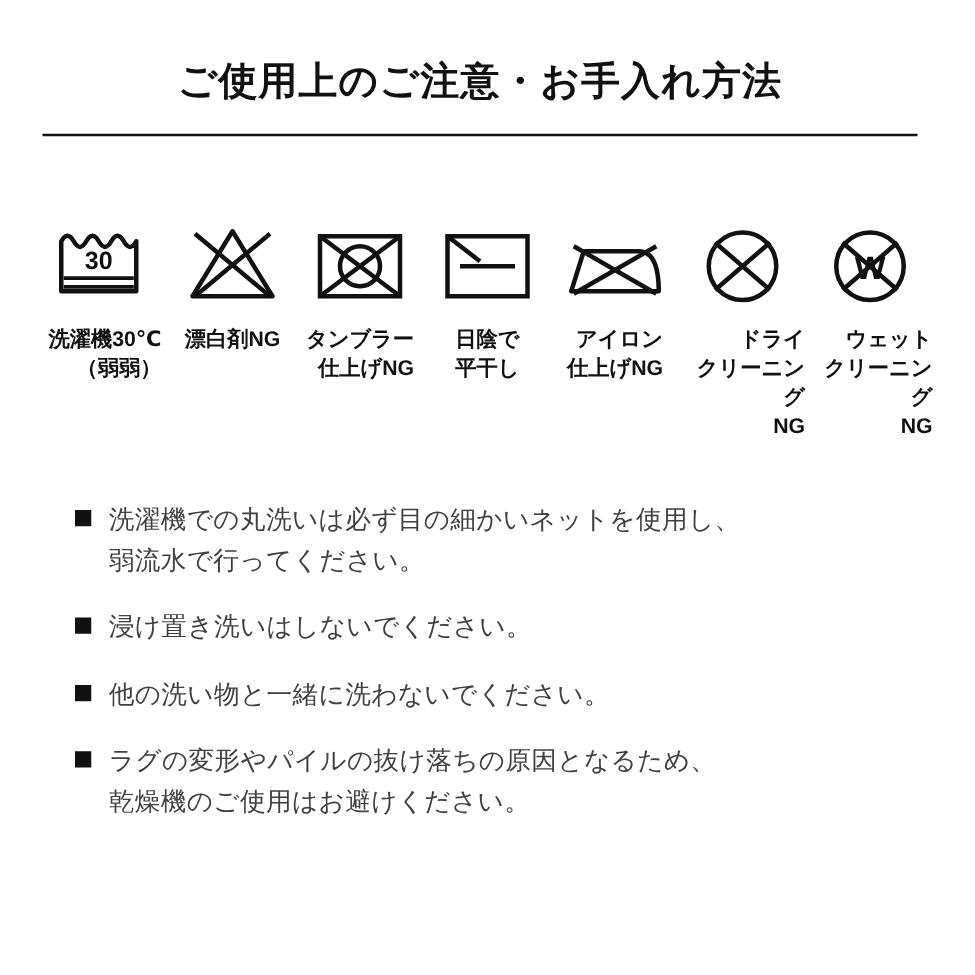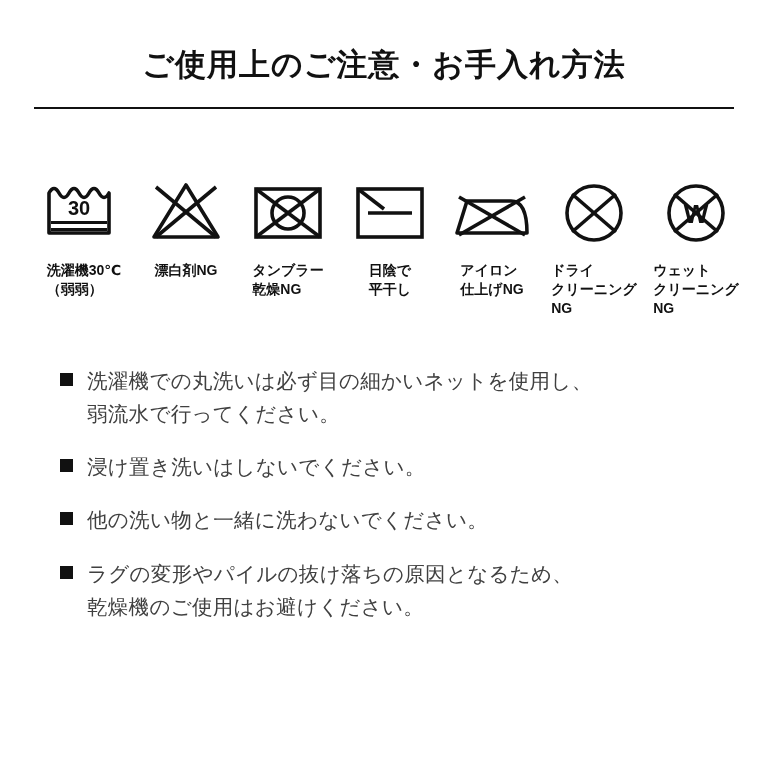--- a/index.html
+++ b/index.html
@@ -54,24 +54,24 @@
   }
   .symbol-glyph {
     width: 96px;
     height: 76px;
     display: flex;
     align-items: center;
     justify-content: center;
   }
   .symbol-caption {
     margin-top: 10px;
-    font-size: 14px;
+    font-size: 17px;
     font-weight: 700;
     line-height: 1.35;
-    text-align: left;
+    text-align: right;
     color: #111111;
     white-space: pre-line;
   }
   
   .notes {
     width: 660px;
     margin: 46px auto 0 auto;
   }
   .note {
     display: flex;
@@ -133,21 +133,21 @@
     <div class="symbol">
       <div class="symbol-glyph">
         <svg width="80" height="72" viewBox="0 0 80 72" aria-hidden="true">
           <rect x="8" y="12" width="64" height="48" fill="none" stroke="#111" stroke-width="3.6"></rect>
           <circle cx="40" cy="36" r="16" fill="none" stroke="#111" stroke-width="3.6"></circle>
           <line x1="8" y1="12" x2="72" y2="60" stroke="#111" stroke-width="3.6"></line>
           <line x1="72" y1="12" x2="8" y2="60" stroke="#111" stroke-width="3.6"></line>
         </svg>
       </div>
       <div class="symbol-caption">タンブラー
-乾燥NG</div>
+仕上げNG</div>
     </div>
 
     <div class="symbol">
       <div class="symbol-glyph">
         <svg width="80" height="72" viewBox="0 0 80 72" aria-hidden="true">
           <rect x="8" y="12" width="64" height="48" fill="none" stroke="#111" stroke-width="3.6"></rect>
           <line x1="18" y1="36" x2="62" y2="36" stroke="#111" stroke-width="3.6"></line>
           <line x1="8" y1="12" x2="34" y2="32" stroke="#111" stroke-width="3.6"></line>
         </svg>
       </div>

